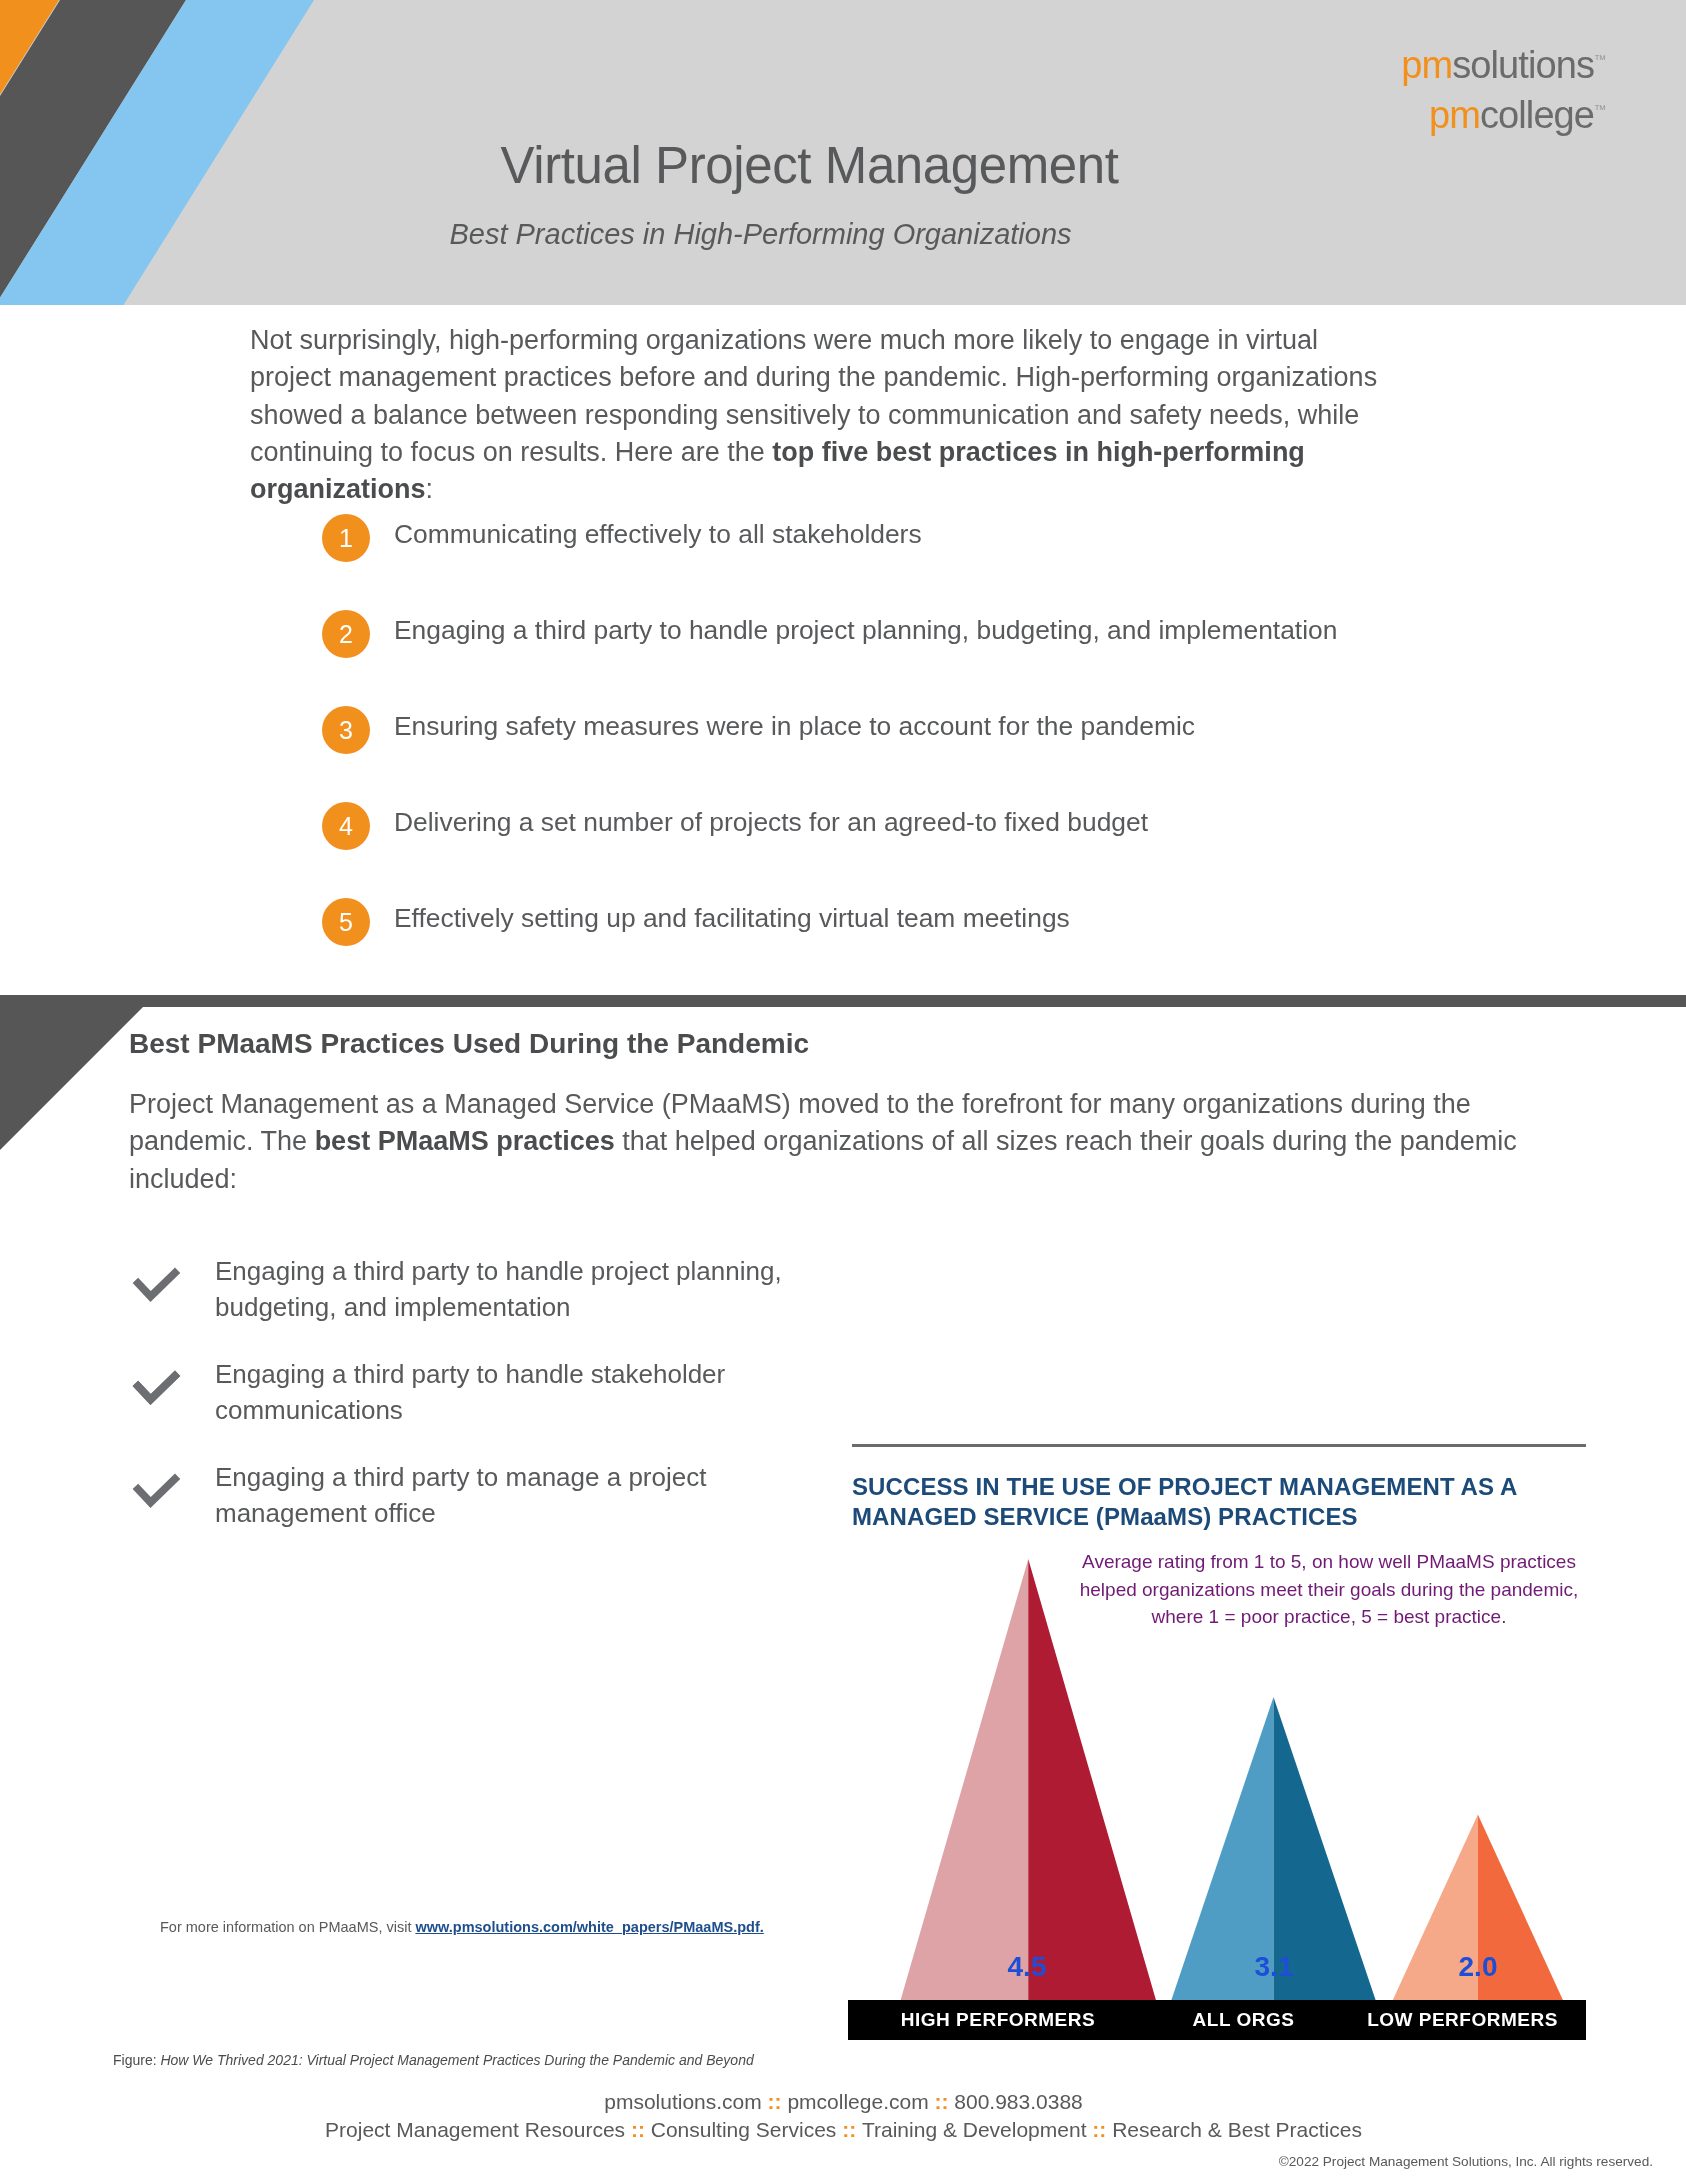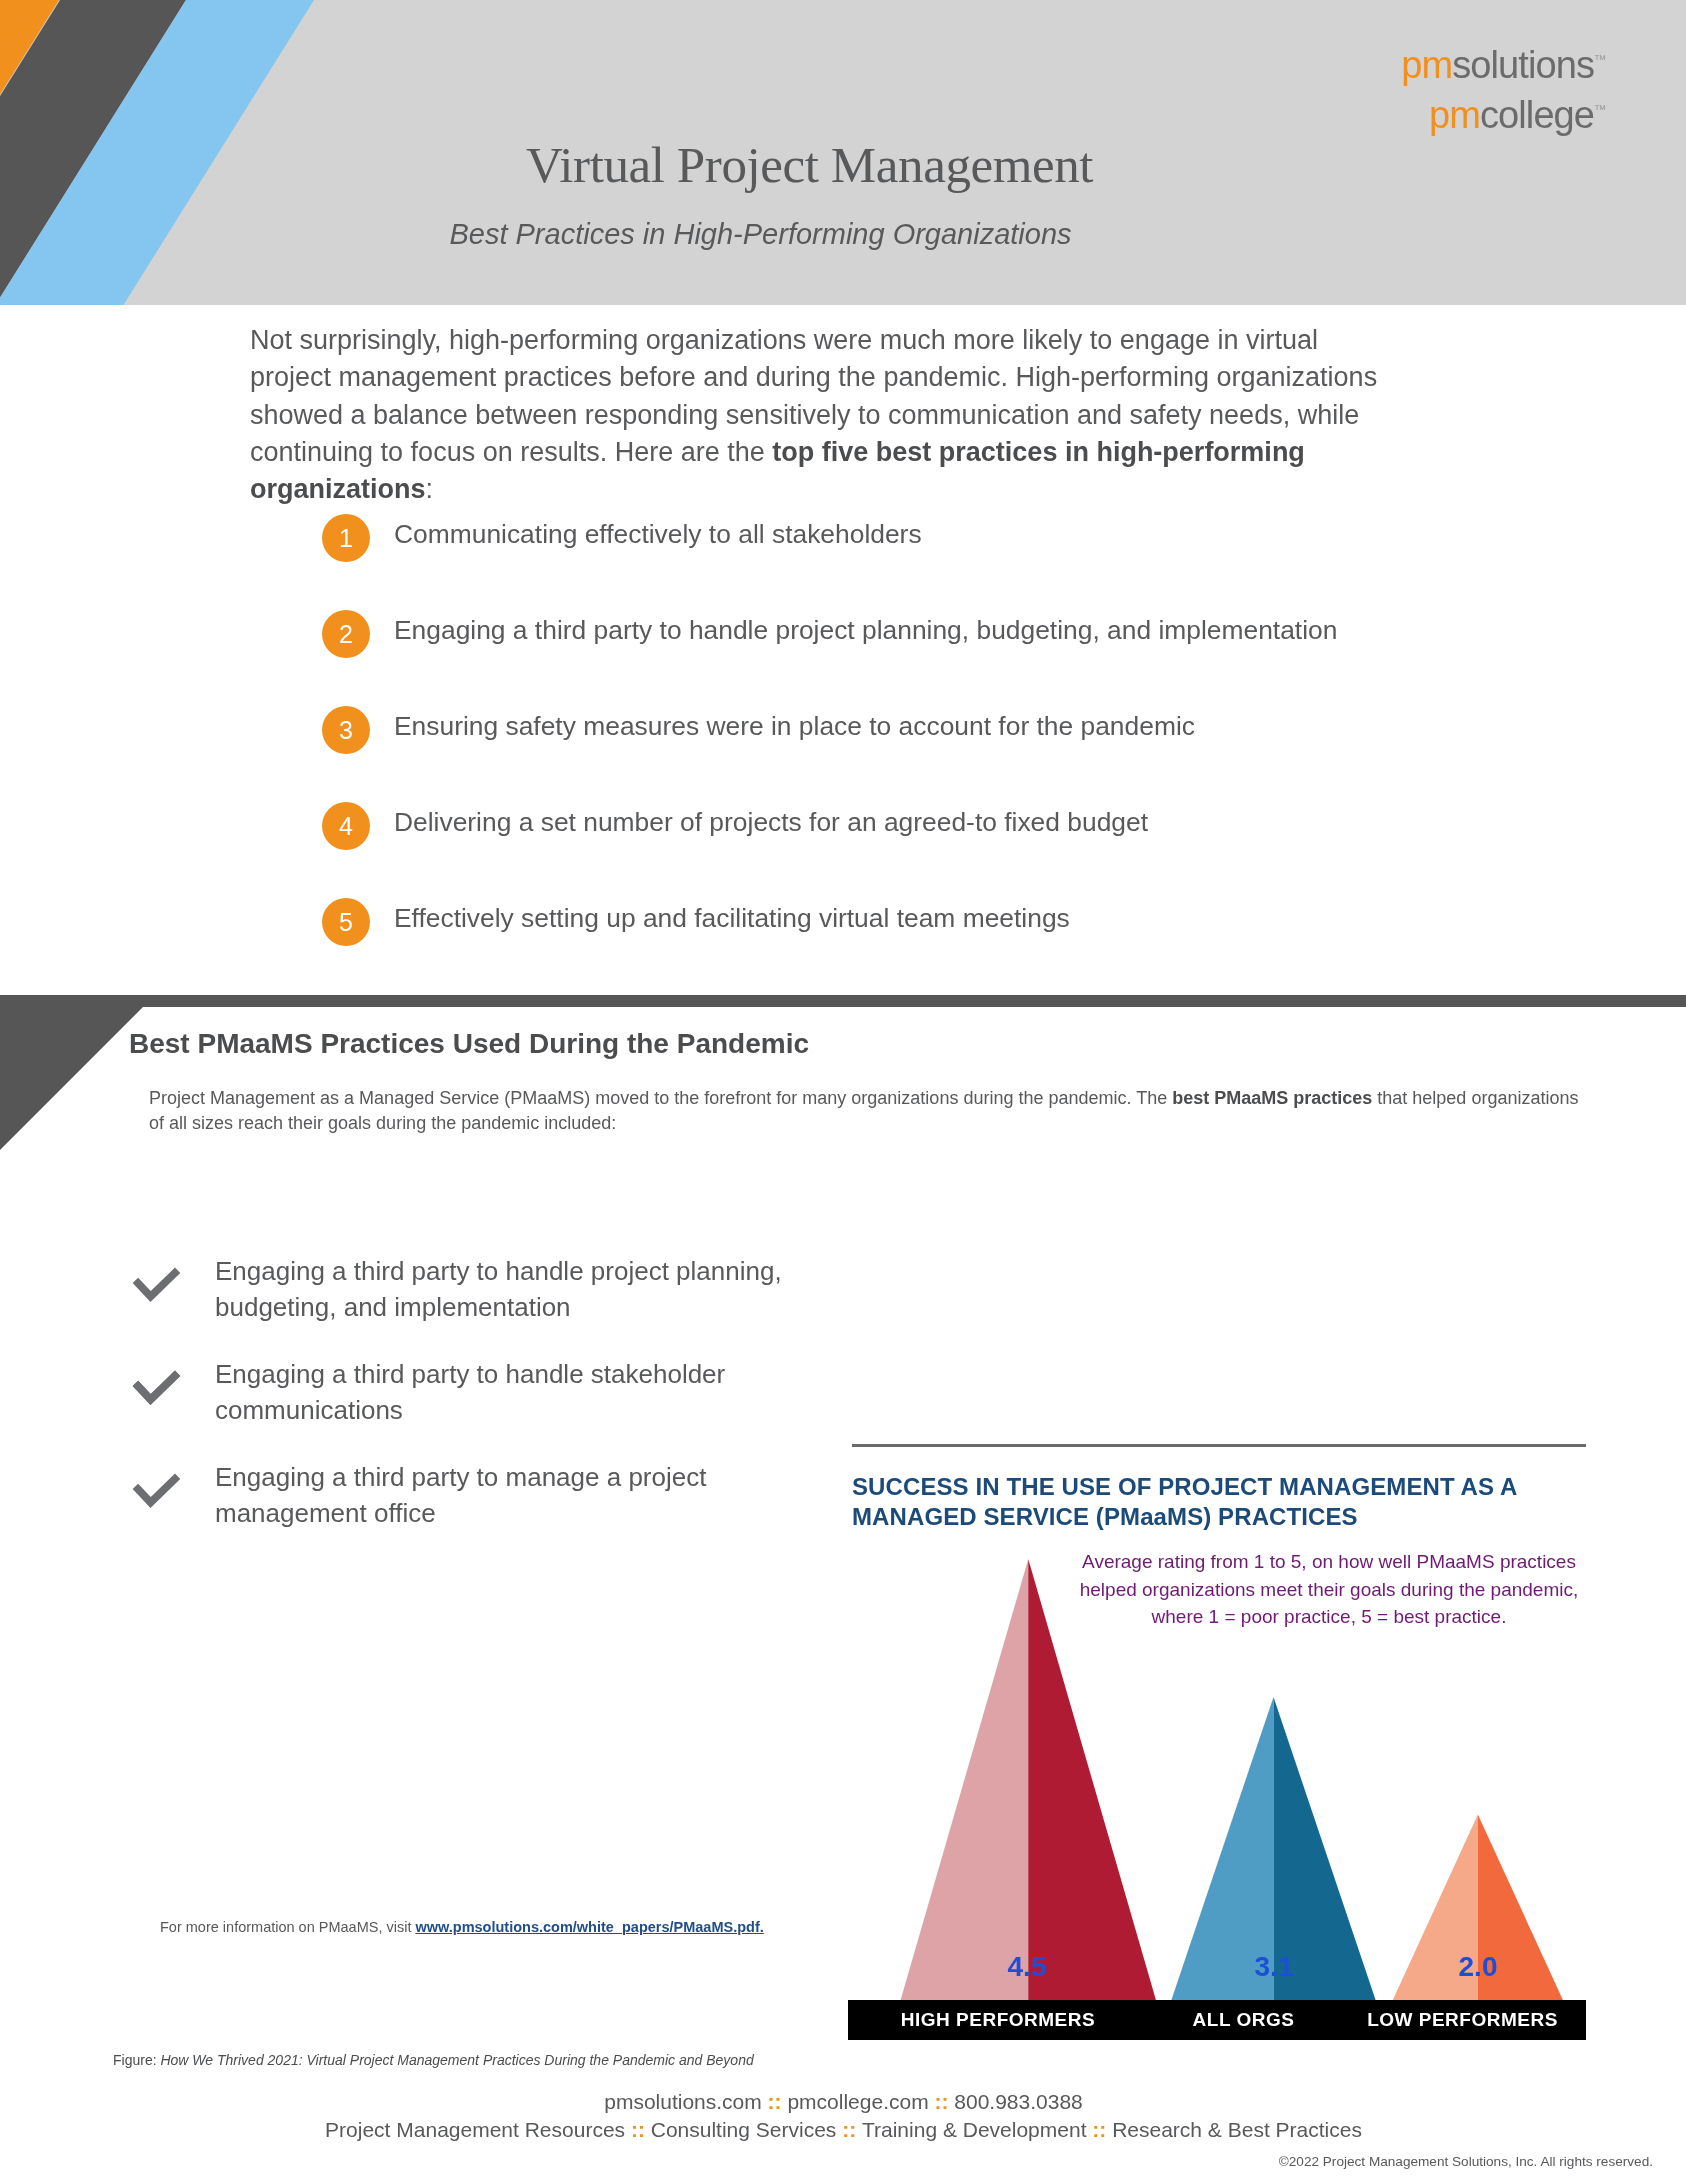--- a/index.html
+++ b/index.html
@@ -61,21 +61,20 @@
     position: absolute;
     left: 0; right: 0;
     top: 136px;
     text-align: center;
     font-size: 51px;
     font-weight: 400;
     color: #58595b;
     letter-spacing: -0.4px;
     z-index: 4;
     padding-right: 68px;
-    font-family: Liberation Serif, serif;
   }
   .hdr-sub {
     position: absolute;
     left: 0; right: 0;
     top: 218px;
     text-align: center;
     font-size: 29px;
     font-style: italic;
     font-weight: 400;
     color: #58595b;
@@ -150,24 +149,23 @@
     position: absolute;
     top: 1028px; left: 129px;
     font-size: 28px;
     font-weight: 700;
     color: #4b4c4e;
   }
   .sec2-body {
     position: absolute;
     top: 1086px; left: 129px;
     width: 1448px;
-    font-size: 18px;
+    font-size: 27px;
     line-height: 1.38;
     color: #58595b;
-    margin-left: 20px;
   }
   .sec2-body b { font-weight: 700; color: #4b4c4e; }
 
   
   .checklist {
     position: absolute;
     top: 1254px; left: 132px;
     width: 707px;
   }
   .checkrow {

